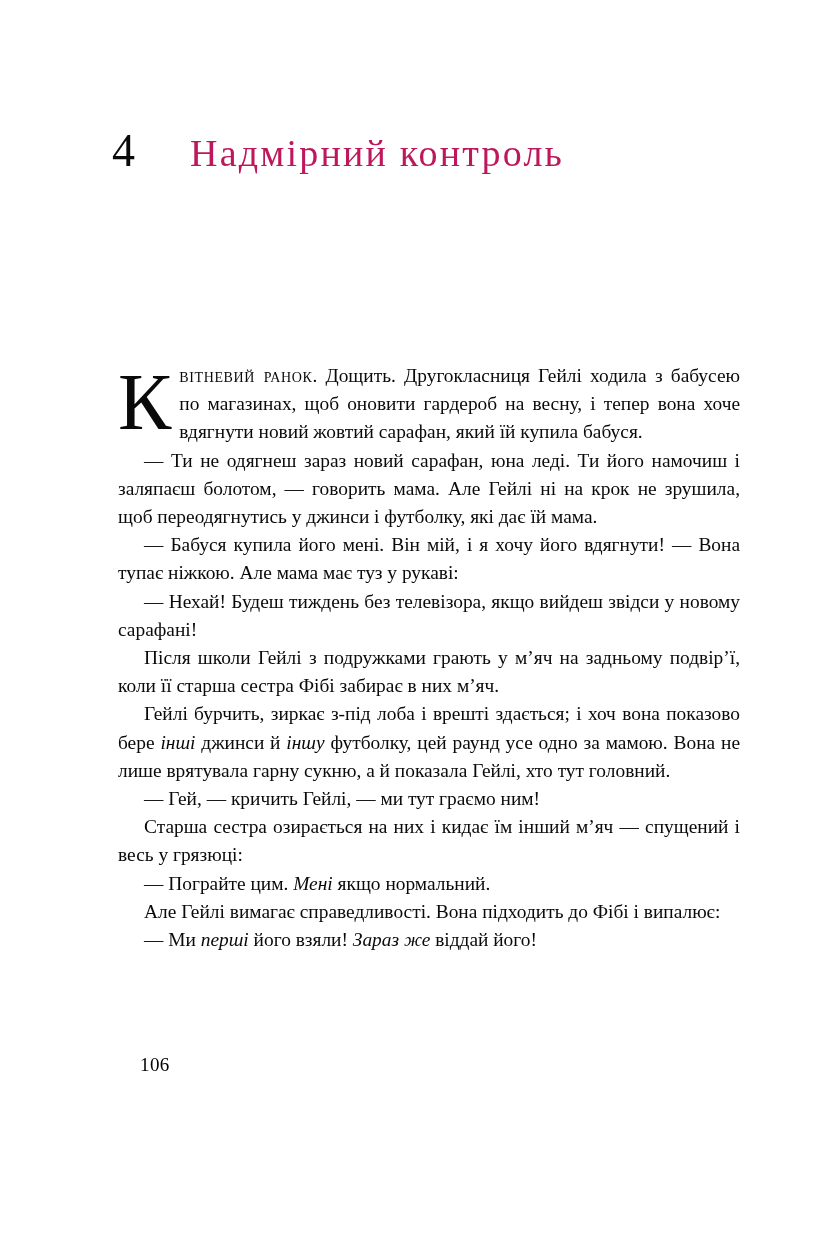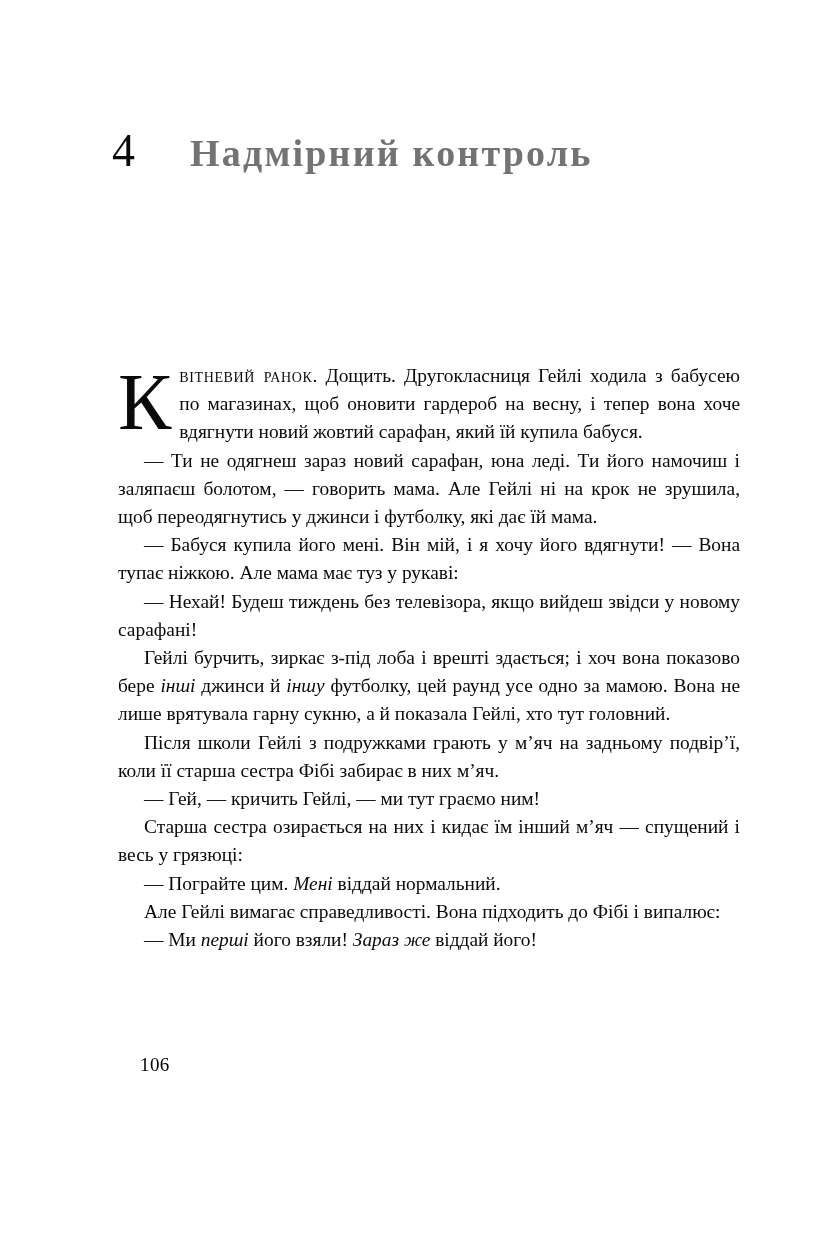--- a/index.html
+++ b/index.html
@@ -36,23 +36,23 @@
     line-height: 1;
     font-weight: 400;
     width: 78px;
     flex: 0 0 78px;
     color: #0a0a0a;
   }
   .chapter-title {
     font-family: "Liberation Serif", "DejaVu Serif", serif;
     font-size: 38px;
     line-height: 1;
-    font-weight: 700;
+    font-weight: 400;
     letter-spacing: 2.2px;
-    color: #737373;
+    color: #be185d;
     white-space: nowrap;
   }
 
   
   .body-block {
     position: absolute;
     left: 118px;
     top: 362px;
     width: 622px;
     font-size: 19.4px;
@@ -114,29 +114,29 @@
     <p class="drop-para">
       <span class="drop-cap">К</span><span class="smallcaps">вітневий ранок</span><span>. Дощить. Другокласниця Гейлі ходила з бабусею по магазинах, щоб оновити гардероб на весну, і тепер вона хоче вдягнути новий жовтий сарафан, який їй купила бабуся.</span>
     </p>
 
     <p><span>— Ти не одягнеш зараз новий сарафан, юна леді. Ти його намочиш і заляпаєш болотом, — говорить мама. Але Гейлі ні на крок не зрушила, щоб переодягнутись у джинси і футболку, які дає їй мама.</span></p>
 
     <p><span>— Бабуся купила його мені. Він мій, і я хочу його вдягнути! — Вона тупає ніжкою. Але мама має туз у рукаві:</span></p>
 
     <p><span>— Нехай! Будеш тиждень без телевізора, якщо вийдеш звідси у новому сарафані!</span></p>
 
+    <p><span>Після школи Гейлі з подружками грають у м’яч на задньому подвір’ї, коли її старша сестра Фібі забирає в них м’яч.</span></p>
+
     <p><span>Гейлі бурчить, зиркає з-під лоба і врешті здається; і хоч вона показово бере </span><span class="italic">інші</span><span> джинси й </span><span class="italic">іншу</span><span> футболку, цей раунд усе одно за мамою. Вона не лише врятувала гарну сукню, а й показала Гейлі, хто тут головний.</span></p>
-
-    <p><span>Після школи Гейлі з подружками грають у м’яч на задньому подвір’ї, коли її старша сестра Фібі забирає в них м’яч.</span></p>
 
     <p><span>— Гей, — кричить Гейлі, — ми тут граємо ним!</span></p>
 
     <p><span>Старша сестра озирається на них і кидає їм інший м’яч — спущений і весь у грязюці:</span></p>
 
-    <p><span>— Пограйте цим. </span><span class="italic">Мені</span><span> віддай нормальний.</span></p>
+    <p><span>— Пограйте цим. </span><span class="italic">Мені</span><span> якщо нормальний.</span></p>
 
     <p><span>Але Гейлі вимагає справедливості. Вона підходить до Фібі і випалює:</span></p>
 
     <p><span>— Ми </span><span class="italic">перші</span><span> його взяли! </span><span class="italic">Зараз же</span><span> віддай його!</span></p>
 
 
 
   </div>
 
   <div class="folio">106</div>

